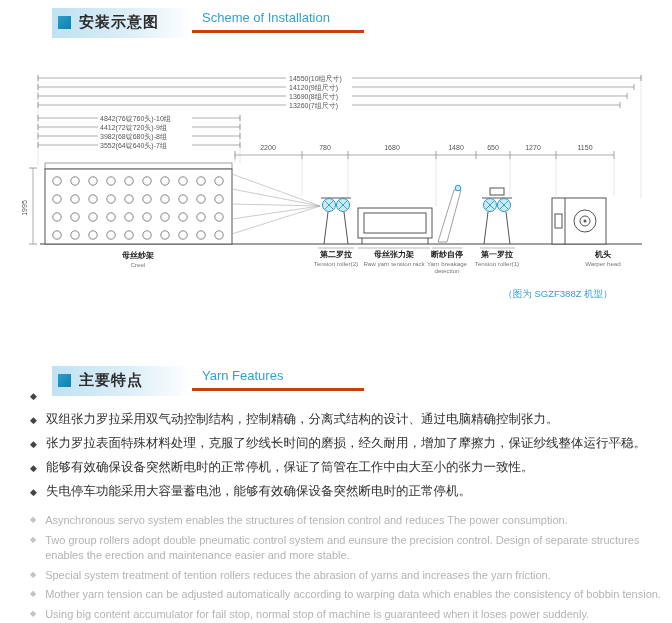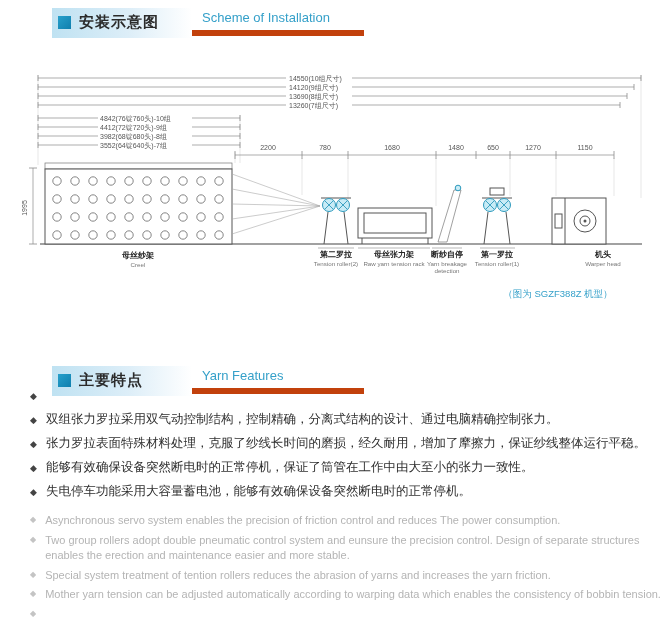--- a/index.html
+++ b/index.html
@@ -9,21 +9,21 @@
   }
   
   .sec-header{position:absolute;left:22px;display:flex;align-items:flex-start;margin-left:30px;}
   .band{
     display:flex;align-items:center;gap:8px;min-width:120px;
     background:linear-gradient(90deg,#bfe2f2 0%,#ddeef8 55%,rgba(255,255,255,0) 100%);
     padding:5px 14px 6px 6px;
   }
   .sq{width:13px;height:13px;background:linear-gradient(135deg,#27a0cb,#0f7fae);flex:0 0 auto;}
   .cn-title{font-weight:bold;font-size:15px;color:#2b2b2b;letter-spacing:1px;white-space:nowrap;}
-  .en-line{border-bottom:6px solid #c2410c;padding:0 10px 4px 10px;width:152px;}
+  .en-line{border-bottom:3px solid #c2410c;padding:0 10px 4px 10px;width:152px;}
   .en-title{color:#35a0c9;font-size:13px;white-space:nowrap;}
   
   #diagram{position:absolute;left:0;top:46px;}
   .dimline{stroke:#8a8a8a;stroke-width:0.7;}
   .tick{stroke:#8a8a8a;stroke-width:0.8;}
   .ext{stroke:#cccccc;stroke-width:0.5;}
   .mach{stroke:#555555;stroke-width:1;fill:#ffffff;}
   .thin{stroke:#777777;stroke-width:0.7;fill:none;}
   .cyan{fill:#c9ecf6;stroke:#2e9abd;stroke-width:1;}
   .cyanx{stroke:#2e9abd;stroke-width:0.9;}
@@ -313,30 +313,31 @@
   </div>
   <div class="feat">
     <span class="dia">◆</span>
     <span>失电停车功能采用大容量蓄电池，能够有效确保设备突然断电时的正常停机。</span>
   </div>
 </div>
 
 <div class="features-en">
   <div class="feat-en">
     <span class="dia">◆</span>
-    <span>Asynchronous servo system enables the precision of friction control and reduces The power consumption.</span>
+    <span>Asynchronous servo system enables the structures of tension control and reduces The power consumption.</span>
   </div>
   <div class="feat-en">
     <span class="dia">◆</span>
     <span>Two group rollers adopt double pneumatic control system and eunsure the precision control. Design of separate structures enables the erection and maintenance easier and more stable.</span>
   </div>
   <div class="feat-en">
     <span class="dia">◆</span>
     <span>Special system treatment of tention rollers reduces the abrasion of yarns and increases the yarn friction.</span>
   </div>
   <div class="feat-en">
     <span class="dia">◆</span>
     <span>Mother yarn tension can be adjusted automatically according to warping data which enables the consistency of bobbin tension.</span>
   </div>
   <div class="feat-en">
     <span class="dia">◆</span>
+    <span>Using big content accumulator for fail stop, normal stop of machine is guaranteed when it loses power suddenly.</span>
   </div>
 </div>
 
 </body></html>

